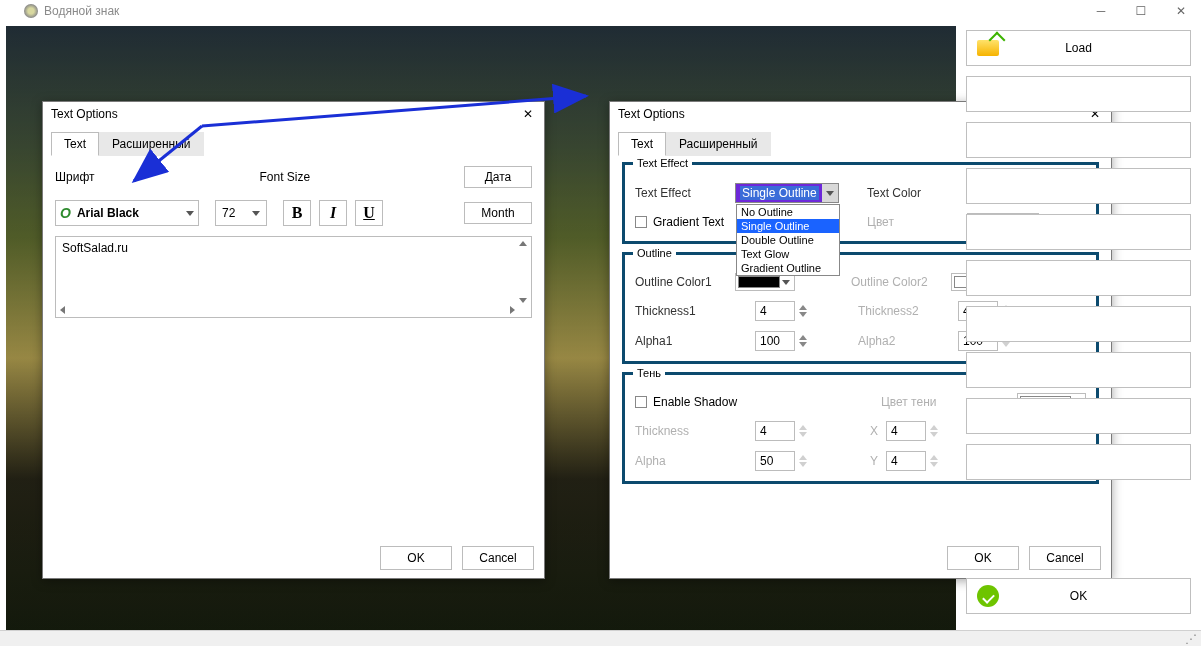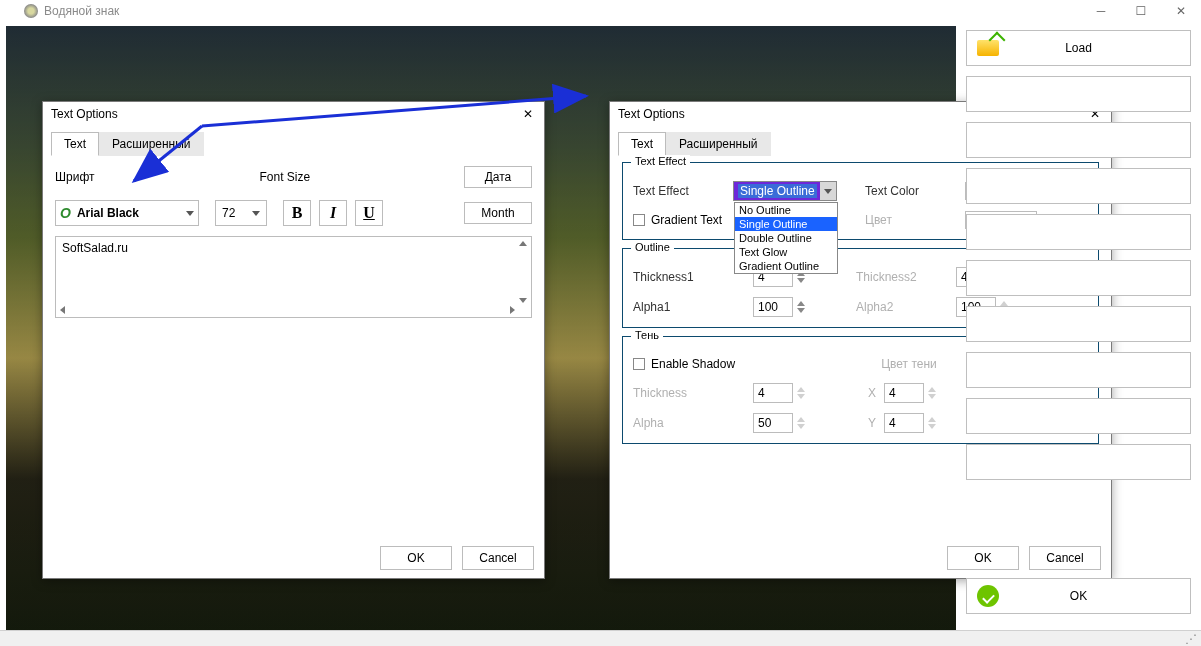--- a/index.html
+++ b/index.html
@@ -60,21 +60,21 @@
   .tri-up { right:4px; top:4px; border-left:4px solid transparent; border-right:4px solid transparent; border-bottom:5px solid #777; }
   .tri-dn { right:4px; bottom:14px; border-left:4px solid transparent; border-right:4px solid transparent; border-top:5px solid #777; }
   .tri-l  { left:4px; bottom:3px; border-top:4px solid transparent; border-bottom:4px solid transparent; border-right:5px solid #777; }
   .tri-r  { right:16px; bottom:3px; border-top:4px solid transparent; border-bottom:4px solid transparent; border-left:5px solid #777; }
 
   .dlg-footer { position:absolute; bottom:8px; right:10px; display:flex; gap:10px; }
   .dlg-footer .btn { width:72px; padding:4px 0; }
 
   
   .body-b { padding: 6px 12px 0 12px; display:flex; flex-direction:column; gap:8px; }
-  .group { border:1px solid #0c4a6e; padding: 18px 10px 10px 10px; position:relative; }
+  .group { border:3px solid #0c4a6e; padding: 18px 10px 10px 10px; position:relative; }
   .group > .legend { position:absolute; top:-8px; left:8px; background:#fff; padding:0 4px; font-size:11px; }
   .grow { display:flex; align-items:center; }
   .lbl { width:100px; color:#333; }
   .lbl.dis { color:#b0b0b0; }
   .combo { width:104px; height:20px; border:1px solid #888; background:#efefef; display:flex; align-items:center; padding:0 4px; font-size:11px; position:relative; }
   .combo .caret-box { position:absolute; right:0; top:0; bottom:0; width:16px; background:#d8d8d8; display:flex; align-items:center; justify-content:center; }
   .combo.sel { background:#6d28d9; }
   .combo.sel .val { background:#3a6cd8; color:#fff; padding:0 2px; }
   .swatch-combo { width:72px; height:18px; border:1px solid #bcbcbc; display:flex; align-items:center; padding:2px 14px 2px 2px; position:relative; }
   .swatch-combo .sw { flex:1; height:100%; border:1px solid #888; }
@@ -210,20 +210,32 @@
             <div class="swatch-combo">
               <div class="sw" style="background:#fff"></div>
               <span class="caret"></span>
             </div>
           </div>
         </div>
 
         <div class="group">
           <span class="legend">Outline</span>
 
+          <div class="grow" style="margin-bottom:10px;">
+            <span class="lbl">Outline Color1</span>
+            <div class="swatch-combo" style="width:60px">
+              <div class="sw" style="background:#000"></div>
+              <span class="caret"></span>
+            </div>
+            <span class="lbl dis" style="margin-left:56px">Outline Color2</span>
+            <div class="swatch-combo" style="width:60px">
+              <div class="sw" style="background:#fff"></div>
+              <span class="caret"></span>
+            </div>
+          </div>
 
           <div class="grow" style="margin-bottom:10px;">
             <span class="lbl">Thickness1</span>
             <span style="width:20px"></span>
             <div class="num">4</div>
             <div class="spin">
                 <span class="su"></span>
                 <span class="sd"></span>
               </div>
             <span class="lbl dis" style="margin-left:50px">Thickness2</span>

